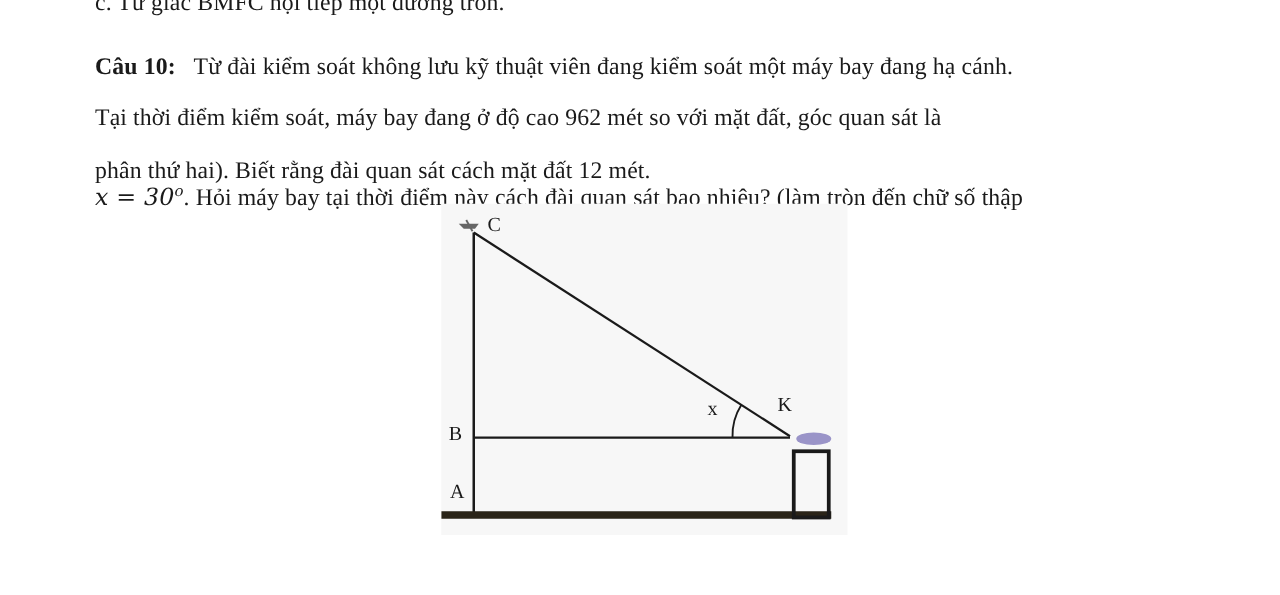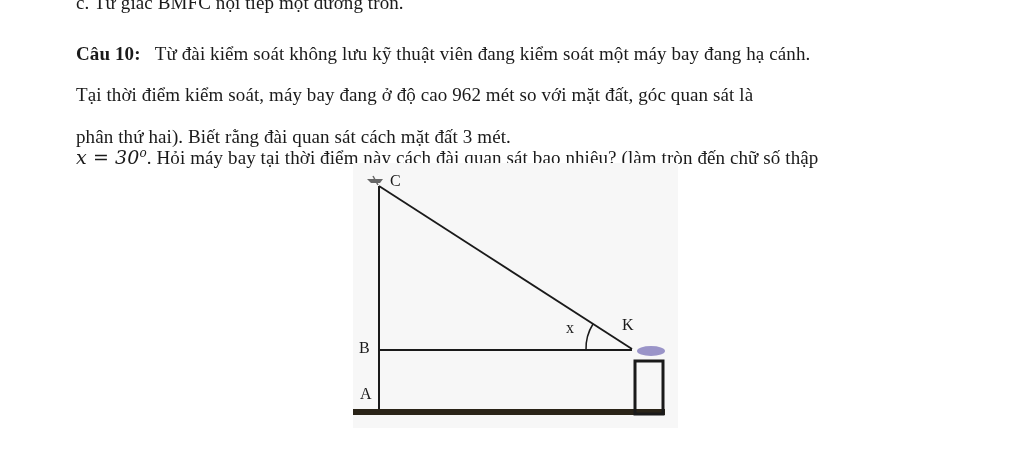--- a/index.html
+++ b/index.html
@@ -23,21 +23,21 @@
 <div class="line" id="l0">c. Tứ giác BMFC nội tiếp một đường tròn.</div>
 
 <div class="line" id="l1">
   <span class="bold">Câu 10:</span>&nbsp;&nbsp;
   <span>Từ đài kiểm soát không lưu kỹ thuật viên đang kiểm soát một máy bay đang hạ cánh.</span>
 </div>
 <div class="line" id="l2">Tại thời điểm kiểm soát, máy bay đang ở độ cao 962 mét so với mặt đất, góc quan sát là</div>
 <div class="line" id="l3">
   <span class="math">x = 30</span><sup class="math" style="font-size:12px">o</sup><span>. Hỏi máy bay tại thời điểm này cách đài quan sát bao nhiêu? (làm tròn đến chữ số thập</span>
 </div>
-<div class="line" id="l4">phân thứ hai). Biết rằng đài quan sát cách mặt đất 3 mét.</div>
+<div class="line" id="l4">phân thứ hai). Biết rằng đài quan sát cách mặt đất 12 mét.</div>
 
 <div class="figure">
   <svg width="325" height="265" viewBox="0 0 325 265">
 
     <line x1="26" y1="23" x2="26" y2="249" stroke="#1a1a1a" stroke-width="2"></line>
 
     <line x1="26" y1="23" x2="279" y2="186" stroke="#1a1a1a" stroke-width="1.8"></line>
 
     <line x1="26" y1="187" x2="279" y2="187" stroke="#1a1a1a" stroke-width="1.8"></line>
 

